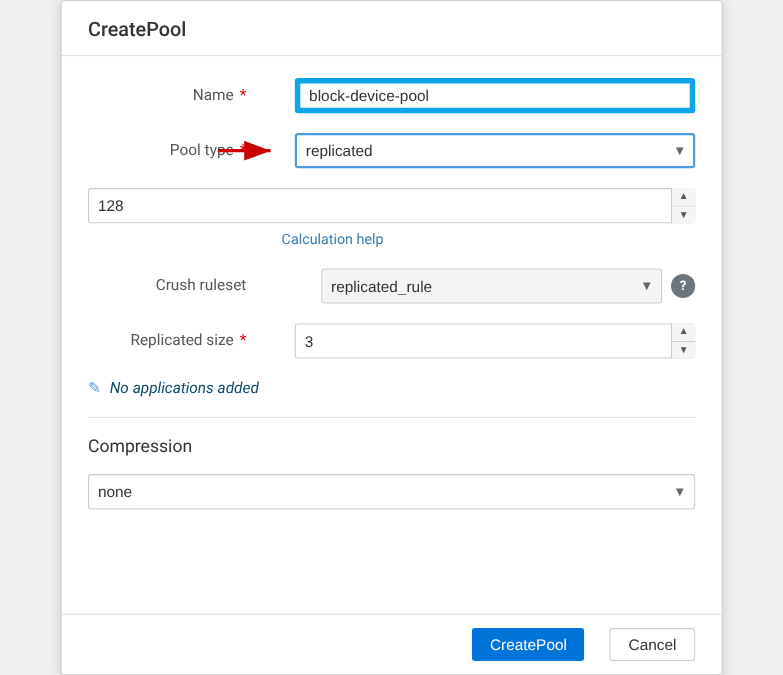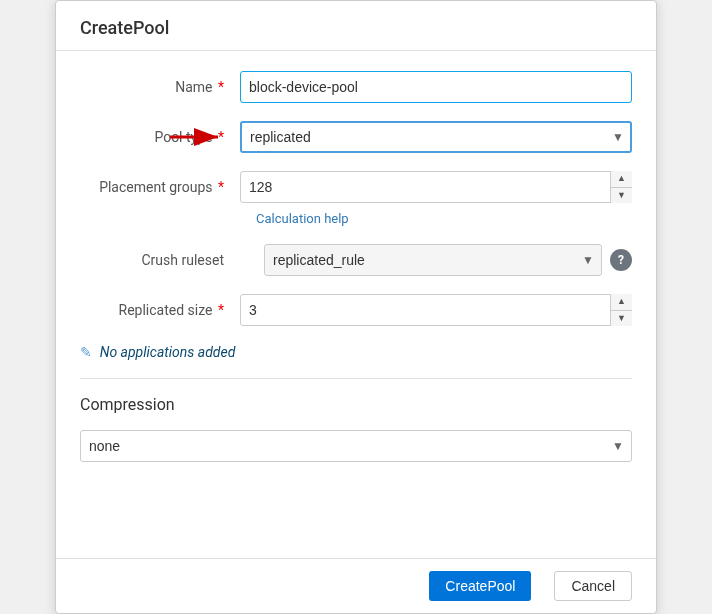--- a/index.html
+++ b/index.html
@@ -40,38 +40,39 @@
       font-size: 16px;
       font-weight: 400;
       color: #333;
       margin-bottom: 16px;
       margin-top: 4px;
     }
     .form-group {
       display: flex;
       align-items: center;
       margin-bottom: 18px;
+      gap: 28px;
     }
     .form-label {
       width: 160px;
       text-align: right;
       padding-right: 16px;
       color: #555;
       font-size: 14px;
       flex-shrink: 0;
       line-height: 32px;
     }
     .required {
       color: #e00;
       margin-left: 2px;
     }
     .form-control {
       flex: 1;
       height: 32px;
-      border: 1px solid #0ea5e9;
+      border: 5px solid #0ea5e9;
       border-radius: 3px;
       padding: 4px 8px;
       font-size: 14px;
       color: #333;
       background: #fff;
       outline: none;
     }
     .select-wrapper {
       flex: 1;
       position: relative;
@@ -322,24 +323,20 @@
         </svg>
         <select>
           <option value="replicated" selected="">replicated</option>
           <option value="erasure">erasure</option>
         </select>
         <span class="select-arrow">▼</span>
       </div>
     </div>
 
     <div class="form-group">
-      <label class="form-label">
-        <span>Placement groups</span>
-        <span class="required">*</span>
-      </label>
       <div class="spinner-wrapper">
         <input type="number" value="128" style="">
         <div class="spinner-buttons">
           <button class="spinner-btn">▲</button>
           <button class="spinner-btn">▼</button>
         </div>
       </div>
     </div>
 
     <a class="calc-help" href="#">

